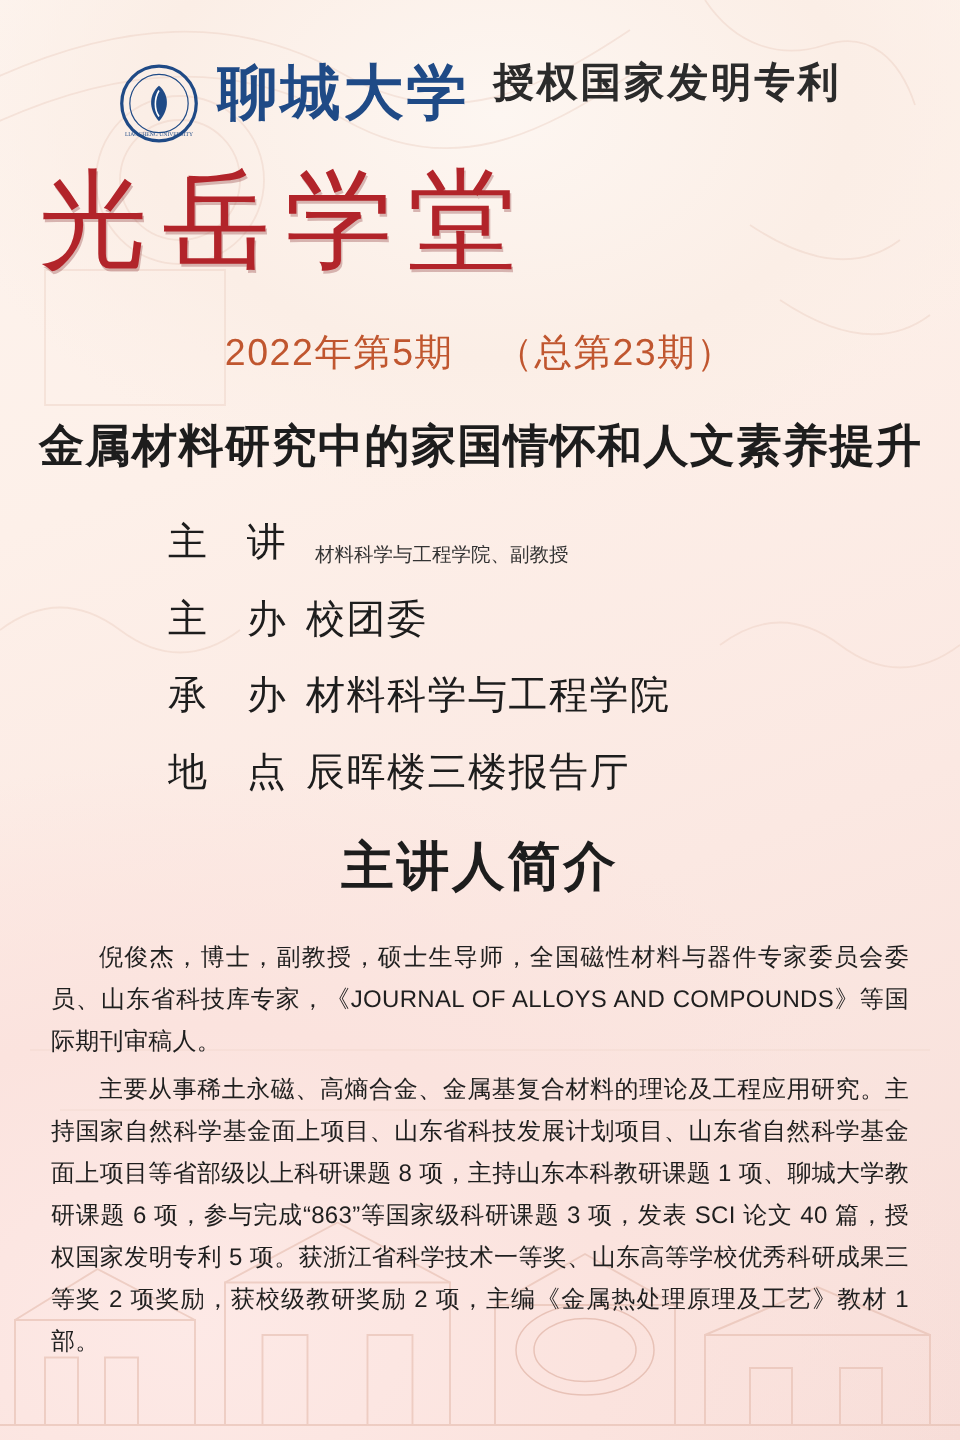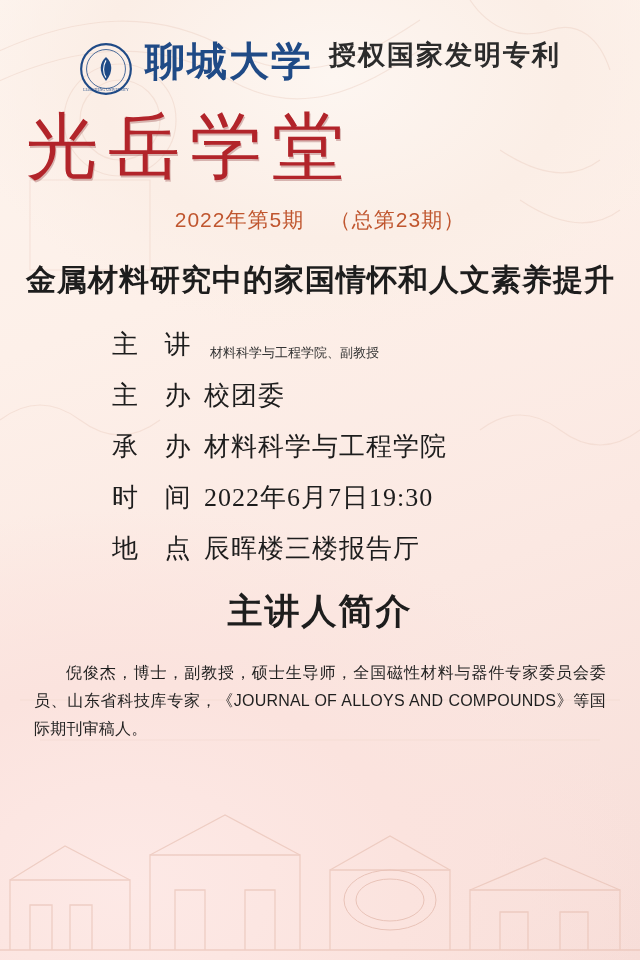--- a/index.html
+++ b/index.html
@@ -81,23 +81,23 @@
     font-weight: normal;
     letter-spacing: 10px;
     line-height: 1.05;
     color: #b2242a;
     text-shadow: 1px 2px 0 rgba(120,20,25,0.28);
     white-space: nowrap;
   }
 
   .issue-line {
     text-align: center;
-    margin-top: 20px;
+    margin-top: 32px;
     color: #c0562f;
-    font-size: 21px;
+    font-size: 25px;
     letter-spacing: 1px;
     white-space: nowrap;
   }
   .issue-line .sep { display: inline-block; width: 12px; }
 
   .lecture-title {
     text-align: center;
     margin-top: 26px;
     font-family: "Liberation Serif", "DejaVu Serif", serif;
     font-size: 30px;
@@ -263,31 +263,28 @@
       <div class="info-row">
         <span class="info-label">主  办</span>
         <span class="info-value">校团委</span>
       </div>
 
       <div class="info-row">
         <span class="info-label">承  办</span>
         <span class="info-value">材料科学与工程学院</span>
       </div>
 
-      <div class="info-row">
-        <span class="info-label">时  间</span>
-        <span class="info-value">2022年6月7日19:30</span>
-      </div>
 
       <div class="info-row">
         <span class="info-label">地  点</span>
         <span class="info-value">辰晖楼三楼报告厅</span>
       </div>
 
     </div>
 
     <div class="bio-heading">主讲人简介</div>
     <div class="bio">
       <p>倪俊杰，博士，副教授，硕士生导师，全国磁性材料与器件专家委员会委员、山东省科技库专家，《JOURNAL OF ALLOYS AND COMPOUNDS》等国际期刊审稿人。</p>
+      <p>主要从事稀土永磁、高熵合金、金属基复合材料的理论及工程应用研究。主持国家自然科学基金面上项目、山东省科技发展计划项目、山东省自然科学基金面上项目等省部级以上科研课题 8 项，主持山东本科教研课题 1 项、聊城大学教研课题 6 项，参与完成“863”等国家级科研课题 3 项，发表 SCI 论文 40 篇，授权国家发明专利 5 项。获浙江省科学技术一等奖、山东高等学校优秀科研成果三等奖 2 项奖励，获校级教研奖励 2 项，主编《金属热处理原理及工艺》教材 1 部。</p>
     </div>
 
   </div>
 </div>
 
 </body></html>

